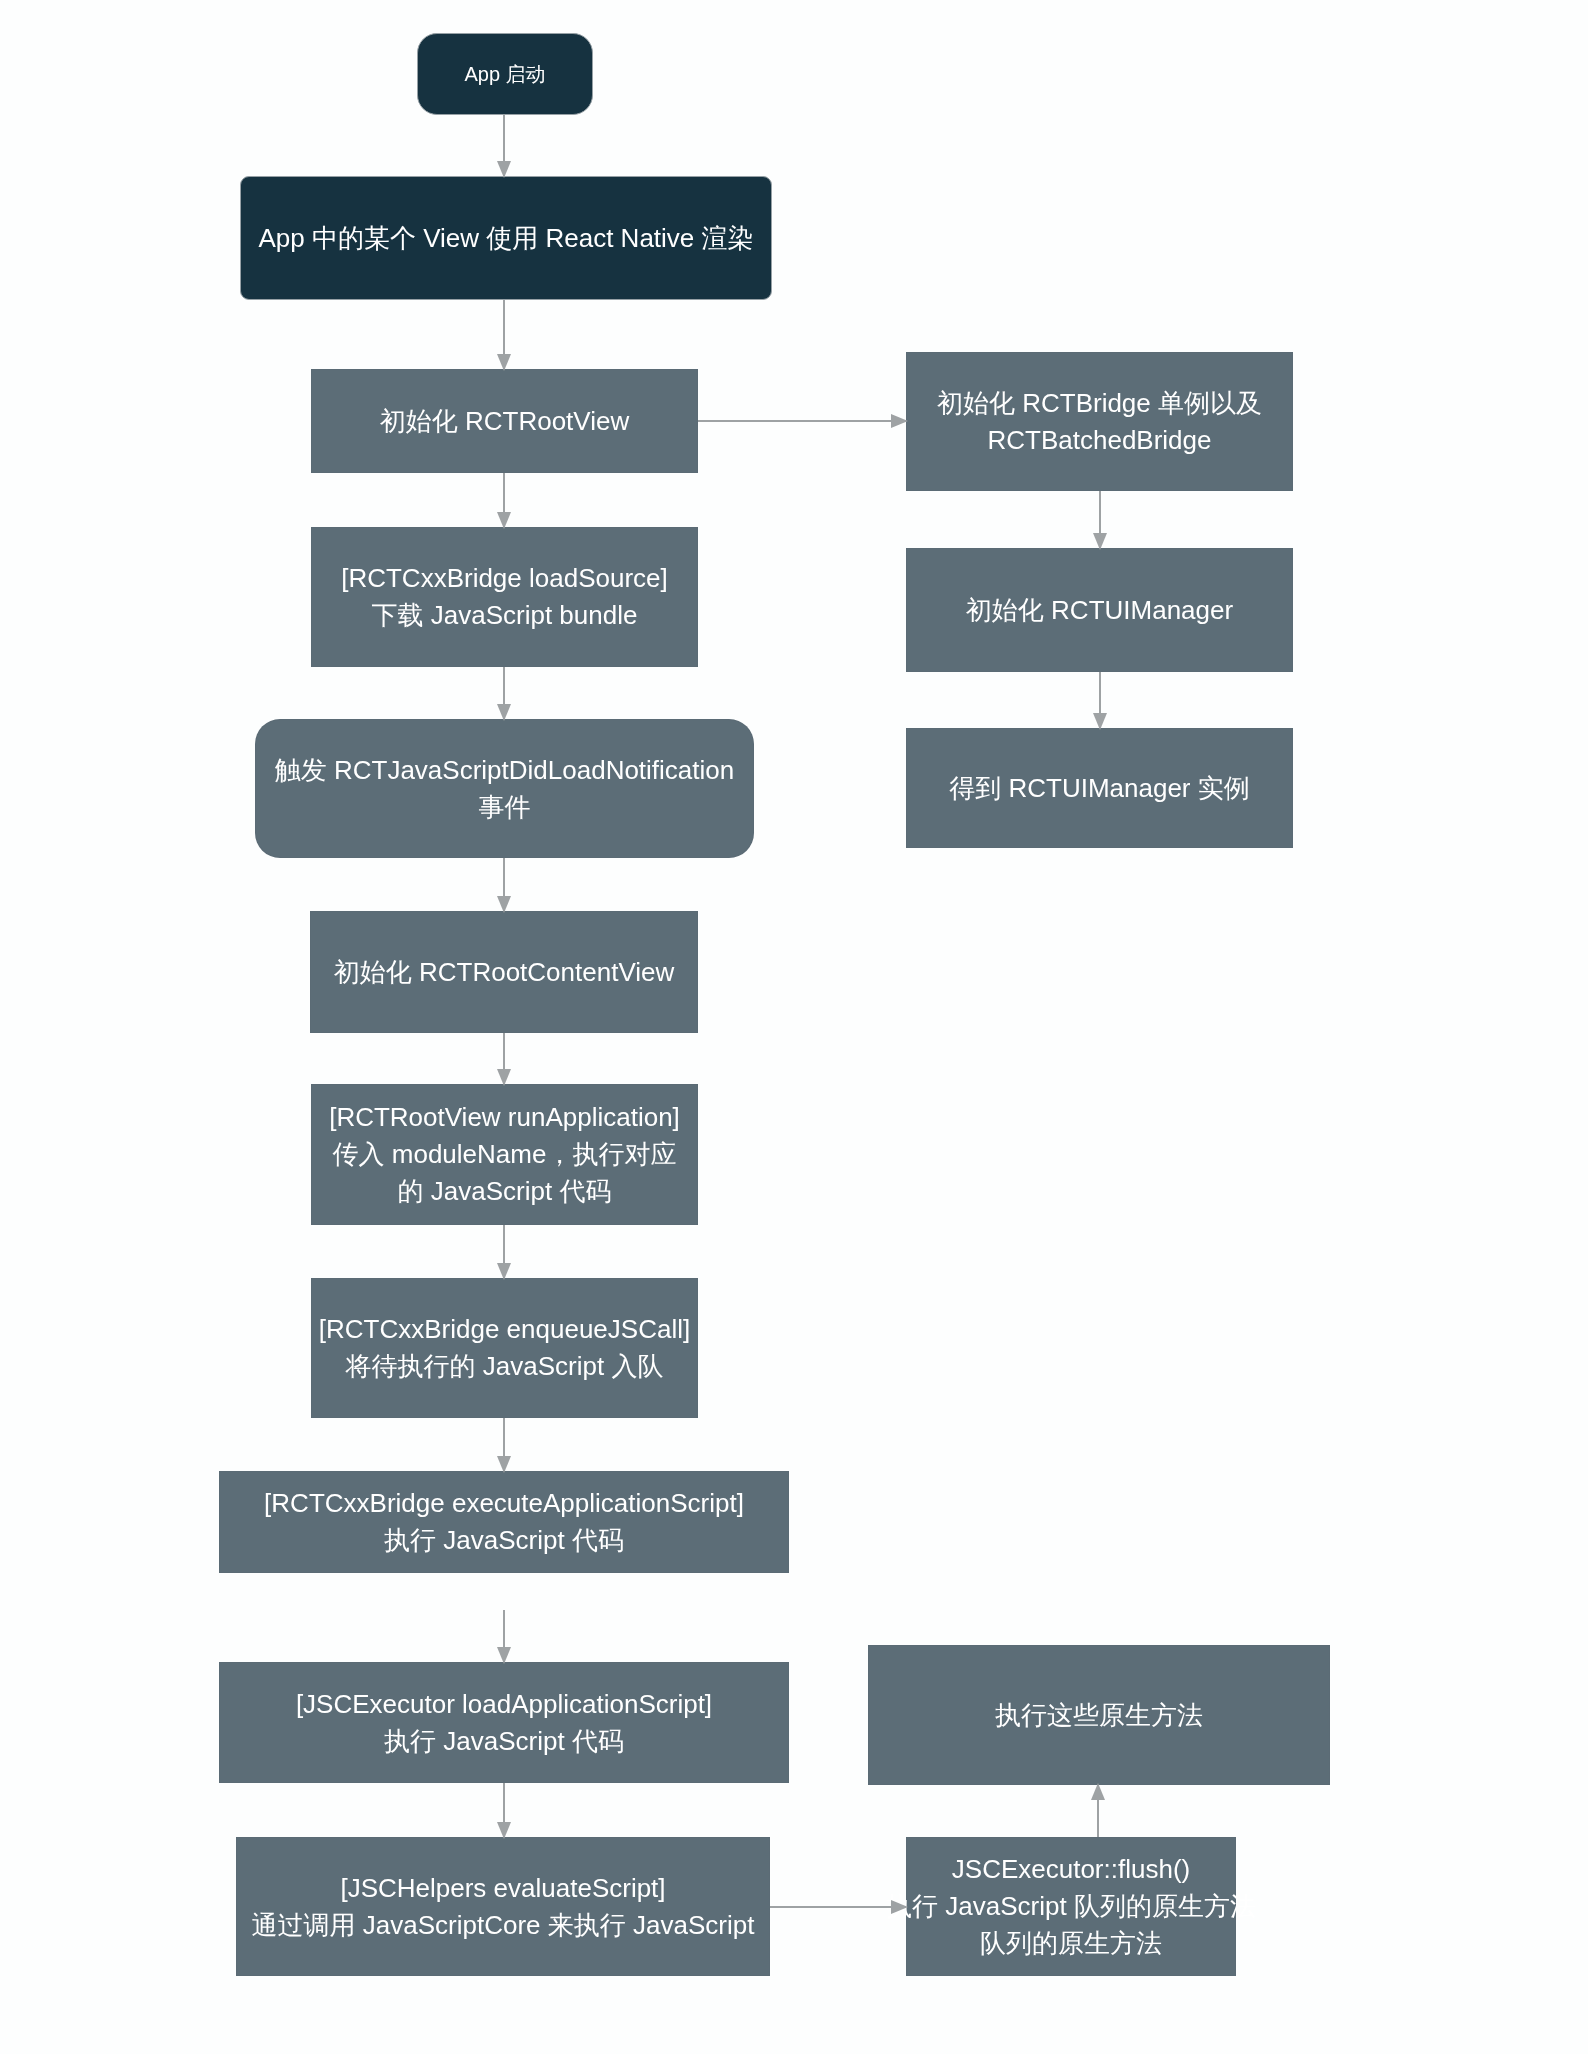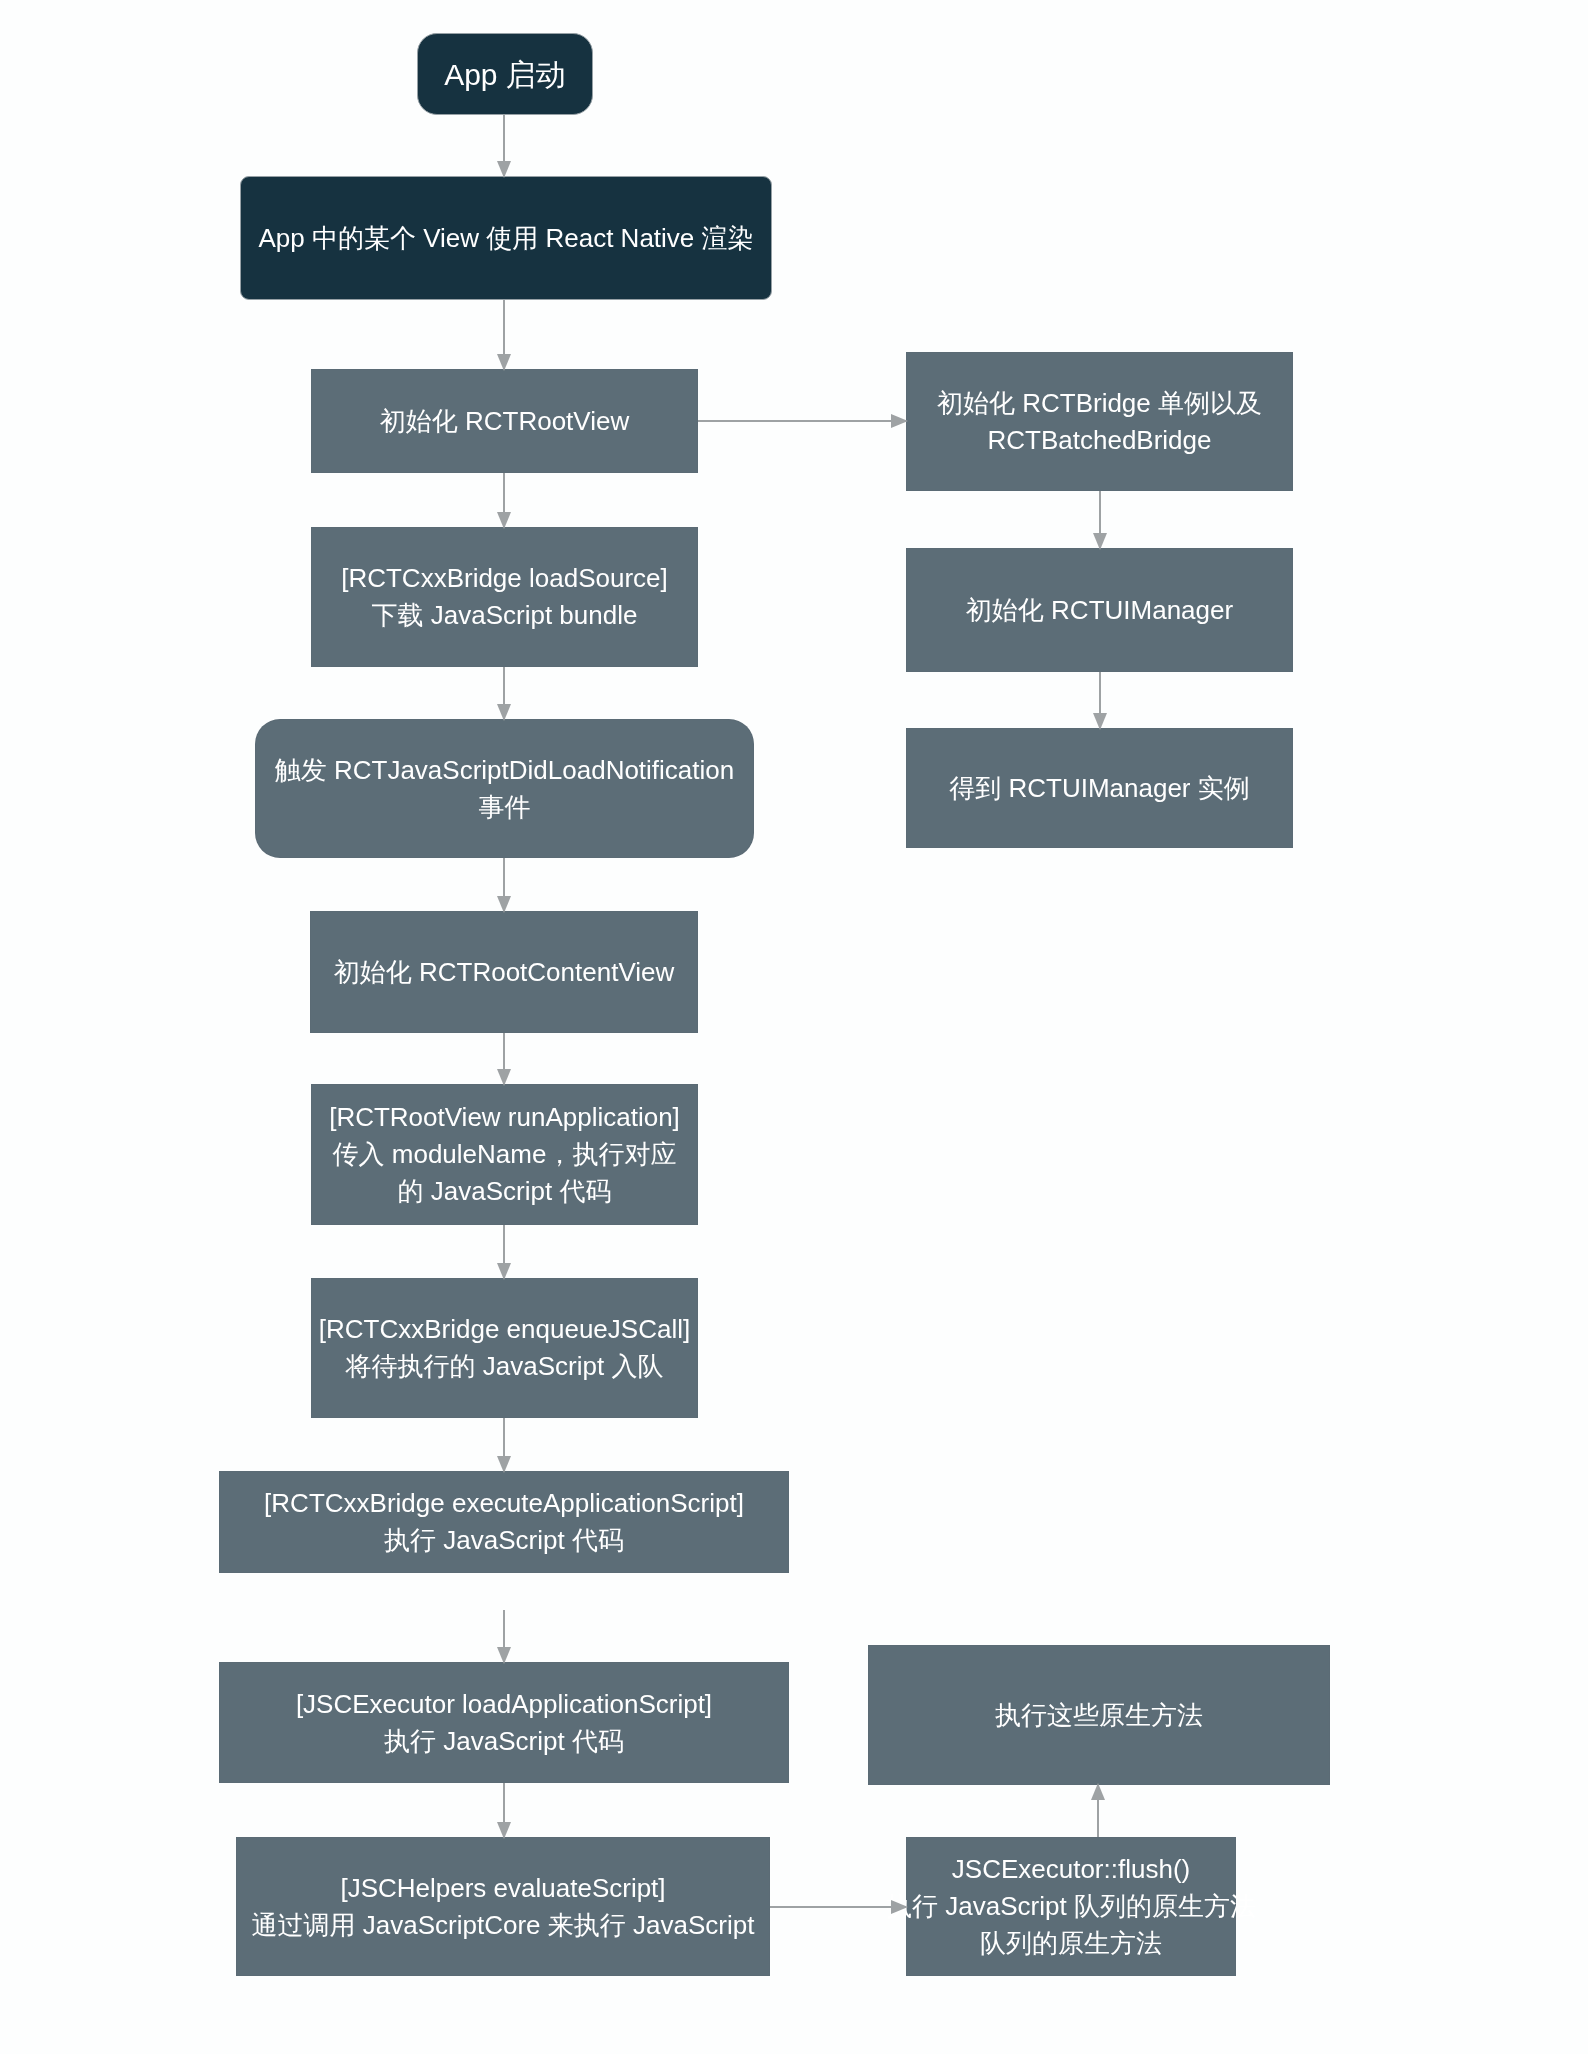--- a/index.html
+++ b/index.html
@@ -23,21 +23,21 @@
   .node .ln{white-space:nowrap;}
   .gray{
     background:#5c6d77;
     border:1px solid rgba(90,105,115,0.45);
   }
   .dark{
     background:#163240;
     border:1px solid #97a1a6;
   }
   
-  #n-app-start{left:417px;top:33px;width:176px;height:82px;border-radius:20px;font-size:30px;}
+  #n-app-start{left:417px;top:33px;width:176px;height:82px;border-radius:20px;font-size:20px;}
   #n-app-view{left:240px;top:176px;width:532px;height:124px;border-radius:9px;}
   #n-init-rootview{left:311px;top:369px;width:387px;height:104px;align-items:center;}
   #n-init-bridge{left:906px;top:352px;width:387px;height:139px;}
   #n-load-source{left:311px;top:527px;width:387px;height:140px;}
   #n-init-uimanager{left:906px;top:548px;width:387px;height:124px;}
   #n-didload{left:255px;top:719px;width:499px;height:139px;border-radius:25px;}
   #n-got-uimanager{left:906px;top:728px;width:387px;height:120px;}
   #n-init-rootcontentview{left:310px;top:911px;width:388px;height:122px;}
   #n-run-application{left:311px;top:1084px;width:387px;height:141px;}
   #n-enqueue-jscall{left:311px;top:1278px;width:387px;height:140px;}

